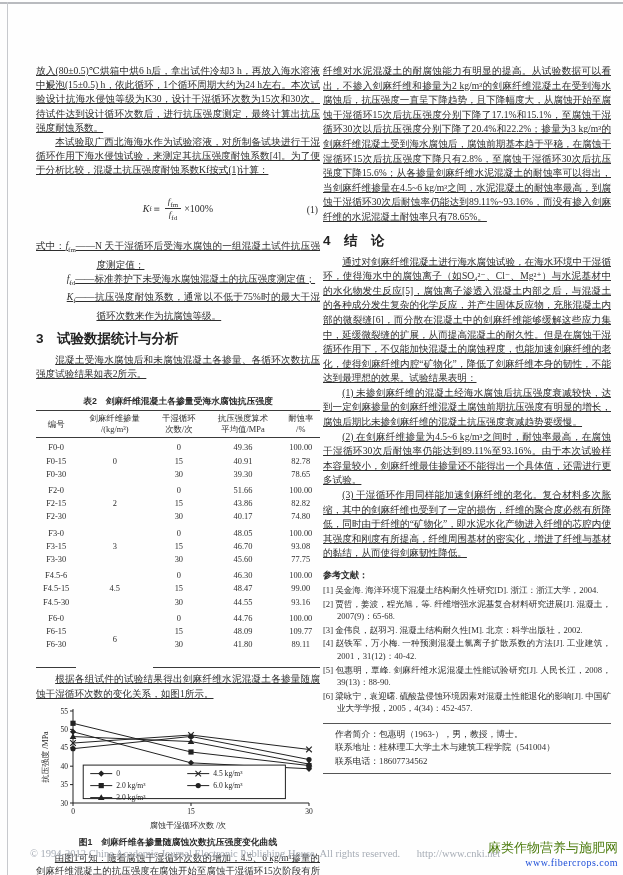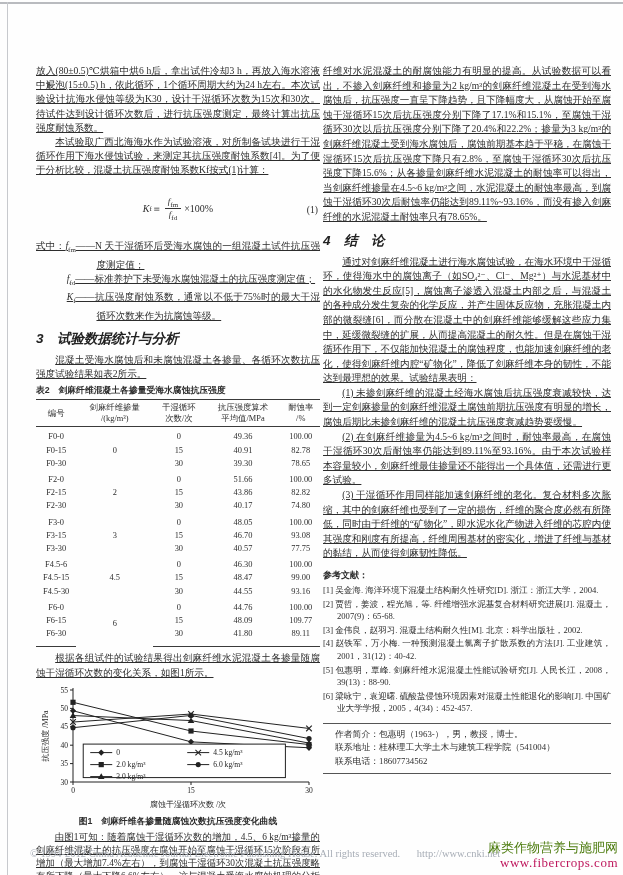--- a/index.html
+++ b/index.html
@@ -12,62 +12,62 @@
   .edge-left{position:absolute;top:2px;left:7px;width:1px;bottom:0;background:#c7c9cd;}
   .speck{position:absolute;left:47px;top:82px;width:3px;height:6px;background:#666;}
   .col{position:absolute;top:64px;}
   .col-left{left:36px;width:284px;}
   .col-right{left:323px;width:288px;}
   .para{font-size:9.6px;line-height:14.2px;text-align:justify;margin:0;text-decoration:underline;}
   .col-right .para{line-height:14.6px;}
   .indent{text-indent:2em;}
   .sec-head{
     font-family:"Liberation Sans","DejaVu Sans",sans-serif;
-    font-size:13.5px;font-weight:bold;margin:7px 0 5px;color:#222;font-style:italic;
+    font-size:13.5px;font-weight:bold;margin:7px 0 5px;color:#222;
   }
   
   .formula{position:relative;display:flex;align-items:center;justify-content:center;margin:5px 0 4px;font-size:10px;}
   .formula i{font-family:"Liberation Serif",serif;}
   .frac{display:inline-block;text-align:center;margin:13px 3px;vertical-align:middle;font-size:9px;}
   .frac .num{display:block;border-bottom:1px solid #333;padding:0 3px;}
   .frac .den{display:block;padding:0 3px;}
   .eq-no{position:absolute;right:2px;top:50%;transform:translateY(-50%);font-size:9.6px;}
   .where{margin:1px 0 2px;}
   .where .para{line-height:13.8px;}
   .w1{padding-left:6.3em;text-indent:-6.3em;}
   .w2{padding-left:6.3em;text-indent:-3.1em;}
   sub{font-size:7px;}
   
-  .tbl-caption{font-family:"Liberation Sans","DejaVu Sans",sans-serif;font-size:8.8px;font-weight:bold;margin:4px 0 2px;}
+  .tbl-caption{font-family:"Liberation Sans","DejaVu Sans",sans-serif;font-size:8.8px;font-weight:bold;text-align:center;margin:15px 0 2px;}
   table{width:100%;border-collapse:collapse;font-size:8.4px;text-align:center;}
   thead th{
     border-top:1.4px solid #3a3a3a;border-bottom:0.9px solid #3a3a3a;
     font-weight:normal;padding:2px 0;white-space:pre-line;line-height:11px;
   }
   tbody td{padding:1px 0;line-height:11.2px;}
   tr.group-start td{padding-top:4px;margin-top:32px;}
-  tbody tr:last-child td{border-bottom:1.4px solid #3a3a3a;padding-bottom:7px;}
+  tbody tr:last-child td{border-bottom:1.4px solid #3a3a3a;padding-bottom:17px;}
   
   .figure-wrap{margin:4px 0 0 0;text-align:center;}
   svg text{font-family:"Liberation Serif","DejaVu Serif",serif;fill:#222;}
   .fig-caption{font-family:"Liberation Sans","DejaVu Sans",sans-serif;font-size:8.8px;font-weight:bold;text-align:center;margin:2px 0 3px;}
   .para-tight{font-size:9.4px;line-height:13px;}
   
   .refs-head{font-size:9px;font-weight:bold;margin:8px 0 2px;font-family:"Liberation Sans",sans-serif;}
   .ref{font-size:8.6px;line-height:12.6px;margin:0 0 1px;padding-left:14px;text-indent:-14px;text-align:justify;}
   
   .author-block{border-top:1px solid #555;border-bottom:1px solid #555;margin-top:8px;padding:4px 0 5px;text-align:right;}
   .author-row{display:flex;font-size:8.8px;line-height:13.4px;}
   .author-row .lbl{width:56px;flex:0 0 56px;}
   
   .footer{position:absolute;left:30px;bottom:16px;font-size:10.5px;color:#a7adb6;white-space:nowrap;}
   .footer .url{margin-left:14px;}
   .watermark{position:absolute;right:5px;bottom:5px;text-align:right;line-height:15px;}
   .wm1{font-size:13px;color:#4d7c0f;margin-left:36px;}
-  .wm2{font-size:13px;color:#be185d;letter-spacing:0.5px;font-family:Liberation Serif, serif;}
+  .wm2{font-size:10px;color:#1d4ed8;letter-spacing:0.5px;font-family:Liberation Serif, serif;}
 </style>
 </head>
 <body>
 
 <div class="edge-top"></div>
 <div class="edge-left"></div>
 <div class="speck"></div>
 
 <div class="col col-left">
   <p class="para">放入(80±0.5)℃烘箱中烘6 h后，拿出试件冷却3 h，再放入海水溶液中浸泡(15±0.5) h，依此循环，1个循环周期大约为24 h左右。本次试验设计抗海水侵蚀等级为K30，设计干湿循环次数为15次和30次。待试件达到设计循环次数后，进行抗压强度测定，最终计算出抗压强度耐蚀系数。</p>
@@ -157,21 +157,21 @@
         </tr>
         <tr>
           <td>F3-15</td>
           <td>15</td>
           <td>46.70</td>
           <td>93.08</td>
         </tr>
         <tr>
           <td>F3-30</td>
           <td>30</td>
-          <td>40.57</td>
+          <td>45.60</td>
           <td>77.75</td>
         </tr>
         <tr class="group-start">
           <td>F4.5-6</td>
           <td rowspan="3">4.5</td>
           <td>0</td>
           <td>46.30</td>
           <td>100.00</td>
         </tr>
         <tr>

